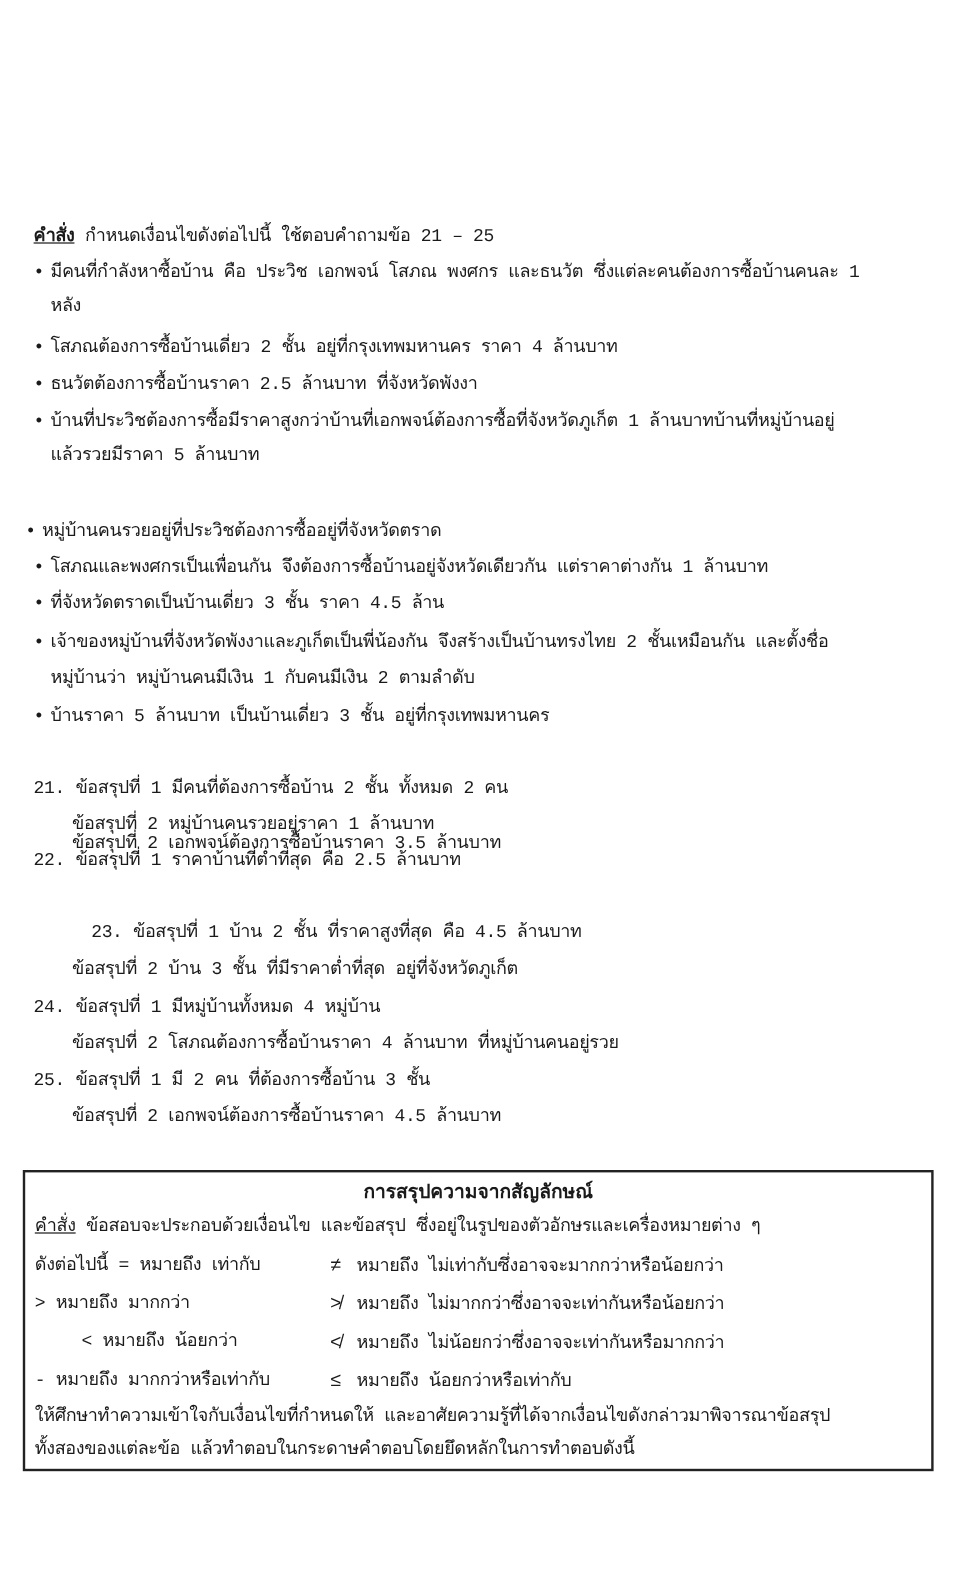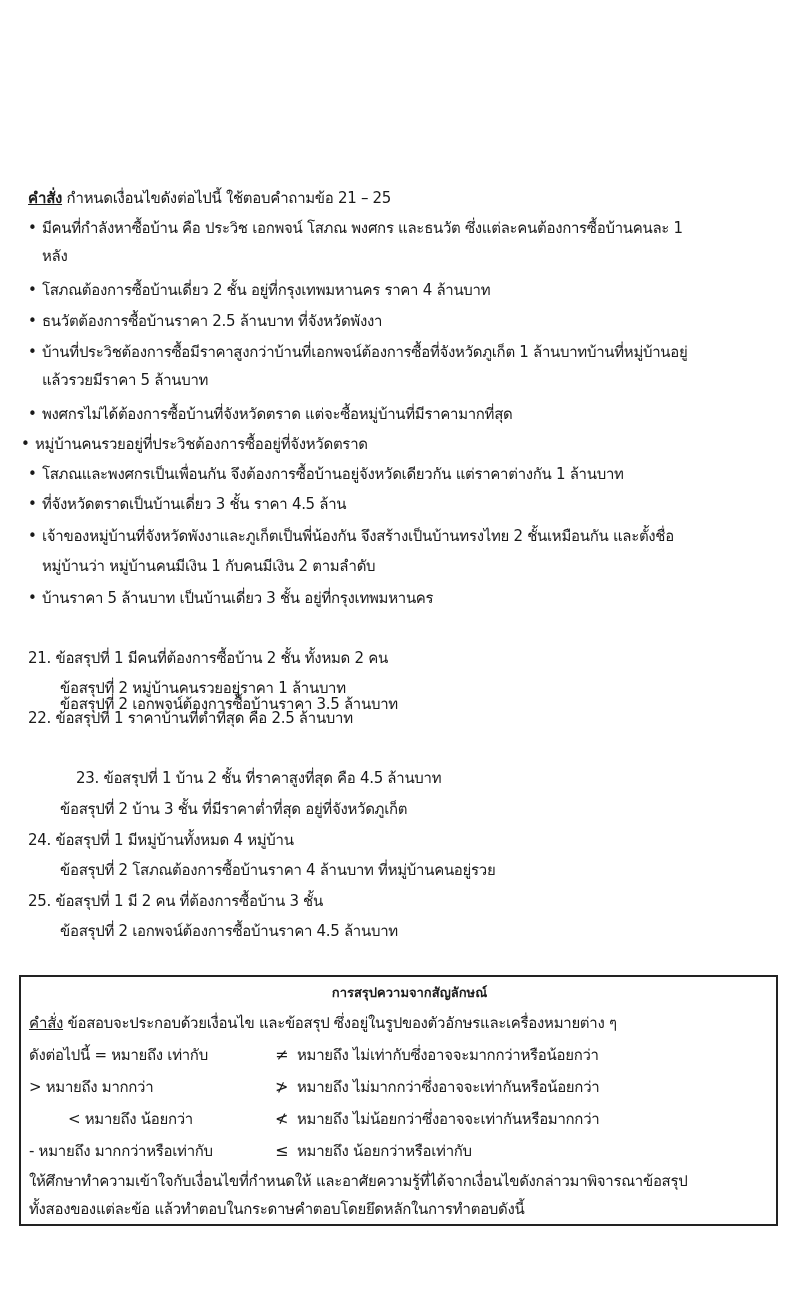--- a/index.html
+++ b/index.html
@@ -6,51 +6,51 @@
   body {
     width: 800px; height: 1315px; position: relative; overflow: hidden;
     font-family: "DejaVu Sans", "Liberation Sans", sans-serif;
     color: #1a1a1a;
   }
   .page { position: absolute; left: 0; top: 0; width: 800px; height: 1315px; }
   .line {
     position: absolute; left: 0; white-space: nowrap;
     font-size: 15px; line-height: 20px; letter-spacing: -0.3px;
     transform-origin: left center;
+    font-family: Liberation Mono, monospace;
   }
   .instr-title { font-weight: bold; text-decoration: underline; }
   .bullet { display: inline-block; width: 14px; }
   .box {
     position: absolute; left: 19px; top: 975px; width: 759px; height: 251px;
     border: 2px solid #222; box-sizing: border-box;
   }
   .box-title {
-    position: absolute; left: 11px; top: 6px; width: 100%; text-align: center;
-    font-weight: bold; font-size: 13px; line-height: 20px;
+    position: absolute; left: 0; top: 6px; width: 100%; text-align: center;
+    font-weight: bold; font-size: 16px; line-height: 20px;
   }
   .sym { display: inline-block; width: 22px; font-size: 16px; }
   .u { text-decoration: underline; }
 </style>
 </head>
 <body>
 
 <div class="page">
 
   <div class="line" style="left:28px; top:188px;">
     <span class="instr-title">คำสั่ง</span>
     <span>กำหนดเงื่อนไขดังต่อไปนี้ ใช้ตอบคำถามข้อ 21 – 25</span>
   </div>
 
   <div class="line" style="left:28px; top:218px;"><span class="bullet">•</span><span>มีคนที่กำลังหาซื้อบ้าน คือ ประวิช เอกพจน์ โสภณ พงศกร และธนวัต ซึ่งแต่ละคนต้องการซื้อบ้านคนละ 1</span></div>
   <div class="line" style="left:42px; top:246px;"><span>หลัง</span></div>
   <div class="line" style="left:28px; top:280px;"><span class="bullet">•</span><span>โสภณต้องการซื้อบ้านเดี่ยว 2 ชั้น อยู่ที่กรุงเทพมหานคร ราคา 4 ล้านบาท</span></div>
   <div class="line" style="left:28px; top:311px;"><span class="bullet">•</span><span>ธนวัตต้องการซื้อบ้านราคา 2.5 ล้านบาท ที่จังหวัดพังงา</span></div>
   <div class="line" style="left:28px; top:342px;"><span class="bullet">•</span><span>บ้านที่ประวิชต้องการซื้อมีราคาสูงกว่าบ้านที่เอกพจน์ต้องการซื้อที่จังหวัดภูเก็ต 1 ล้านบาทบ้านที่หมู่บ้านอยู่</span></div>
   <div class="line" style="left:42px; top:370px;"><span>แล้วรวยมีราคา 5 ล้านบาท</span></div>
-  <div class="line" style="left:28px; top:404px;"><span class="bullet">•</span><span>พงศกรไม่ได้ต้องการซื้อบ้านที่จังหวัดตราด แต่จะซื้อหมู่บ้านที่มีราคามากที่สุด</span></div>
   <div class="line" style="left:21px; top:434px;"><span class="bullet">•</span><span>หมู่บ้านคนรวยอยู่ที่ประวิชต้องการซื้ออยู่ที่จังหวัดตราด</span></div>
   <div class="line" style="left:28px; top:464px;"><span class="bullet">•</span><span>โสภณและพงศกรเป็นเพื่อนกัน จึงต้องการซื้อบ้านอยู่จังหวัดเดียวกัน แต่ราคาต่างกัน 1 ล้านบาท</span></div>
   <div class="line" style="left:28px; top:494px;"><span class="bullet">•</span><span>ที่จังหวัดตราดเป็นบ้านเดี่ยว 3 ชั้น ราคา 4.5 ล้าน</span></div>
   <div class="line" style="left:28px; top:526px;"><span class="bullet">•</span><span>เจ้าของหมู่บ้านที่จังหวัดพังงาและภูเก็ตเป็นพี่น้องกัน จึงสร้างเป็นบ้านทรงไทย 2  ชั้นเหมือนกัน และตั้งชื่อ</span></div>
   <div class="line" style="left:42px; top:556px;"><span>หมู่บ้านว่า หมู่บ้านคนมีเงิน 1 กับคนมีเงิน 2 ตามลำดับ</span></div>
   <div class="line" style="left:28px; top:588px;"><span class="bullet">•</span><span>บ้านราคา 5 ล้านบาท เป็นบ้านเดี่ยว 3 ชั้น อยู่ที่กรุงเทพมหานคร</span></div>
 
   <div class="line" style="left:28px; top:648px;"><span>21.</span> <span>ข้อสรุปที่ 1 มีคนที่ต้องการซื้อบ้าน 2 ชั้น ทั้งหมด 2 คน</span></div>
   <div class="line" style="left:60px; top:678px;"><span>ข้อสรุปที่ 2 หมู่บ้านคนรวยอยู่ราคา 1 ล้านบาท</span></div>
   <div class="line" style="left:28px; top:708px;"><span>22.</span> <span>ข้อสรุปที่ 1 ราคาบ้านที่ต่ำที่สุด คือ 2.5 ล้านบาท</span></div>

